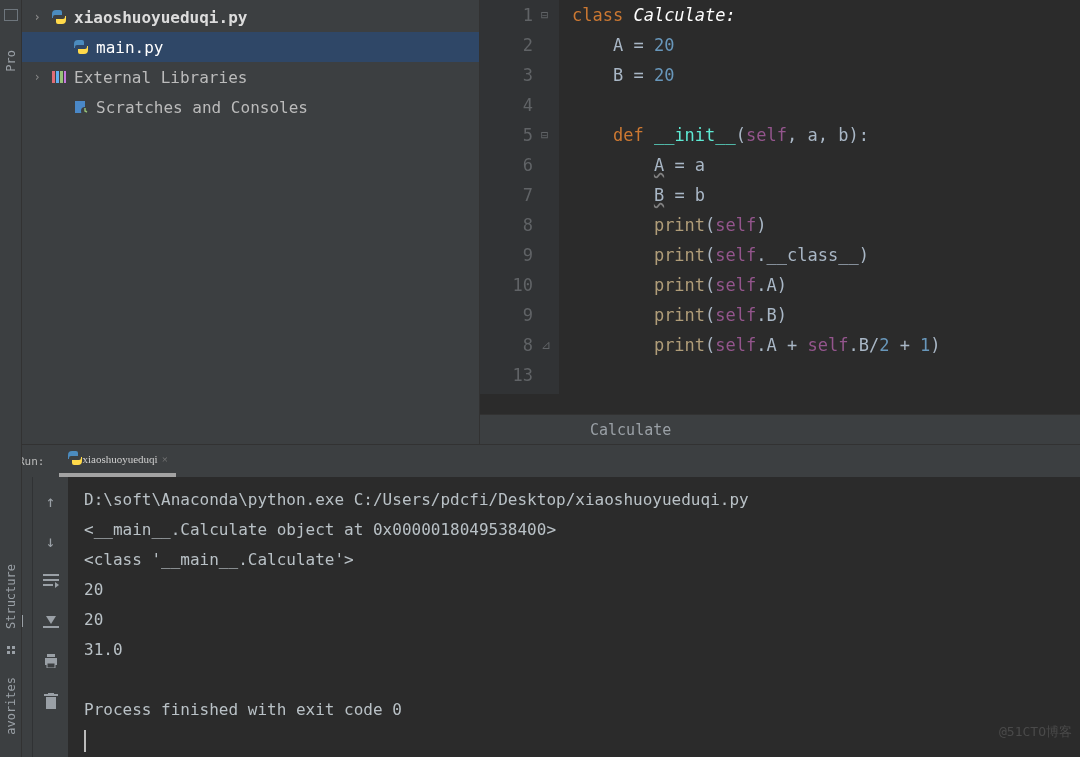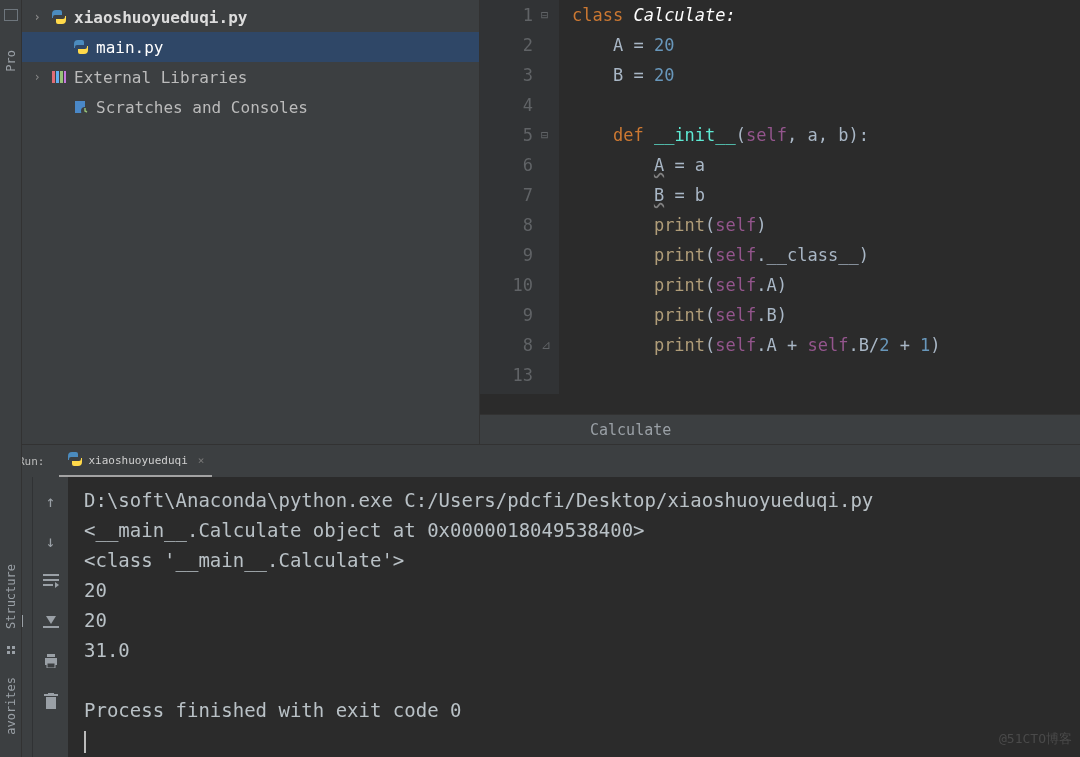--- a/index.html
+++ b/index.html
@@ -137,25 +137,26 @@
   .run-header {
     height: 32px;
     background: #3c3f41;
     display:flex; align-items:center;
     padding-left: 18px;
     gap: 14px;
     font-size: 11px;
     color: #bbbbbb;
   }
   .run-tab {
-    display:flex; align-items:center; gap:6px;
+    display:flex; align-items:center; 
     height: 32px;
     padding: 0 8px;
-    border-bottom: 2px solid #a3a3a3;
+    border-bottom: 4px solid #a3a3a3;
     color: #d0d0d0;
+    font-family: Liberation Serif, serif;
   }
   .run-tab .closex { color: #7a7a7a; margin-left: 4px; cursor:pointer; }
   .run-body {
     flex:1;
     display:flex;
     background: #2b2b2b;
   }
   .run-tool-col {
     width: 32px;
     background: #3c3f41;
@@ -174,21 +175,21 @@
     width: 36px;
     background: #3c3f41;
     display:flex; flex-direction:column; align-items:center;
     padding-top: 14px;
     gap: 20px;
     border-left:1px solid #303234;
   }
   .console {
     flex:1;
     font-family: "Consolas", monospace;
-    font-size: 19px;
+    font-size: 16px;
     line-height: 30px;
     padding: 8px 0 0 16px;
     color: #b9c1c6;
     white-space: pre;
   }
   .console .cursor {
     display:inline-block; width:2px; height:22px; background:#bbbbbb; vertical-align:middle;
   }
   .side-bottom-gutter {
     position:absolute;
@@ -202,21 +203,21 @@
   }
   .side-bottom-gutter .rotlabel2 {
     writing-mode: vertical-rl;
     transform: rotate(180deg);
     font-size:12px; color:#9aa0a6;
   }
   .side-bottom-gutter .dots {
     width:8px;height:8px;
   }
   .watermark {
-    position:absolute; right:8px; bottom:9px;
+    position:absolute; right:8px; bottom:16px;
     font-size:13px; color:#4a4a4a;
   }
 </style>
 </head>
 <body>
 
 <div class="top-area">
   <div class="side-gutter">
     <span class="sideicon">
       <svg width="14" height="12" viewBox="0 0 14 12">

